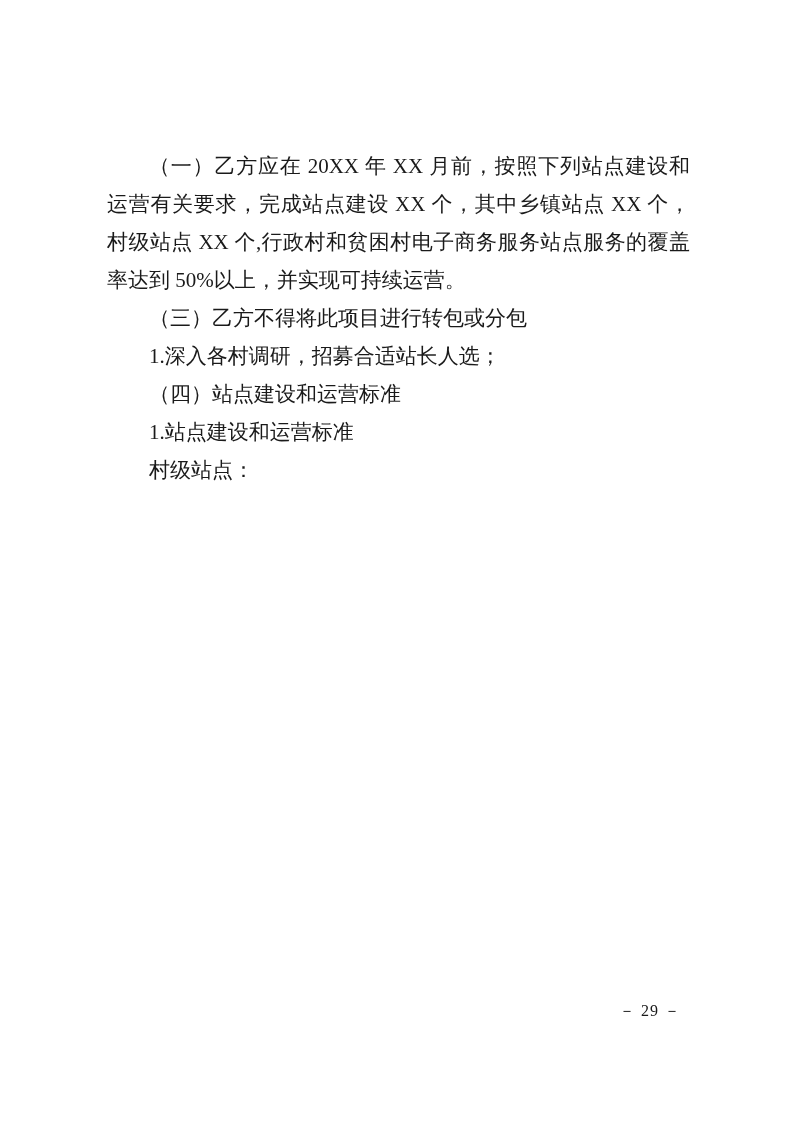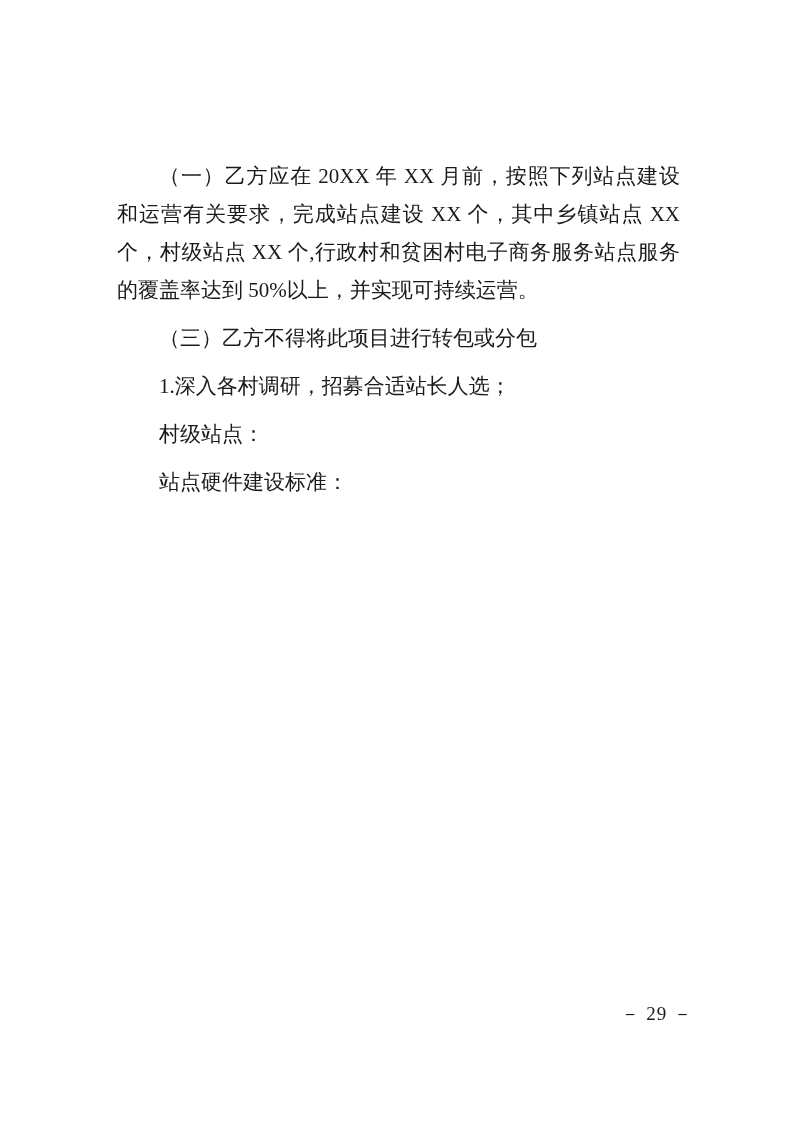--- a/index.html
+++ b/index.html
@@ -20,39 +20,40 @@
     position: absolute;
     left: 107px;
     top: 147px;
     width: 583px;
     font-size: 21px;
     line-height: 38px;
     text-align: justify;
     text-justify: inter-ideograph;
   }
   .content p {
-    margin: 10px;
+    margin: 0;
     padding: 0;
     text-indent: 2em;
     word-break: break-all;
   }
   .footer {
     position: absolute;
     top: 1001px;
-    right: 100px;
-    font-size: 19px;
+    right: 112px;
+    font-size: 16px;
     letter-spacing: 1px;
     color: #1a1a1a;
   }
 </style>
 </head>
 <body>
 
 <div class="page">
   <div class="content">
     <p>（一）乙方应在 20XX 年 XX 月前，按照下列站点建设和运营有关要求，完成站点建设 XX 个，其中乡镇站点 XX 个，村级站点 XX 个,行政村和贫困村电子商务服务站点服务的覆盖率达到 50%以上，并实现可持续运营。</p>
     <p>（三）乙方不得将此项目进行转包或分包</p>
     <p>1.深入各村调研，招募合适站长人选；</p>
+    <p>（四）站点建设和运营标准</p>
+    <p>1.站点建设和运营标准</p>
     <p>村级站点：</p>
-    <p>站点硬件建设标准：</p>
   </div>
   <div class="footer">－ 29 －</div>
 </div>
 
 </body></html>

